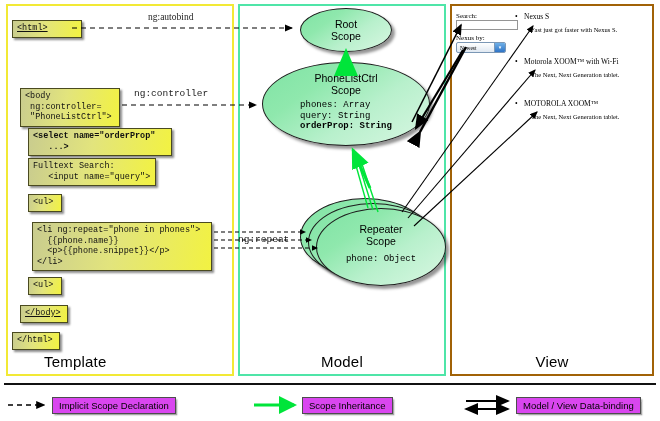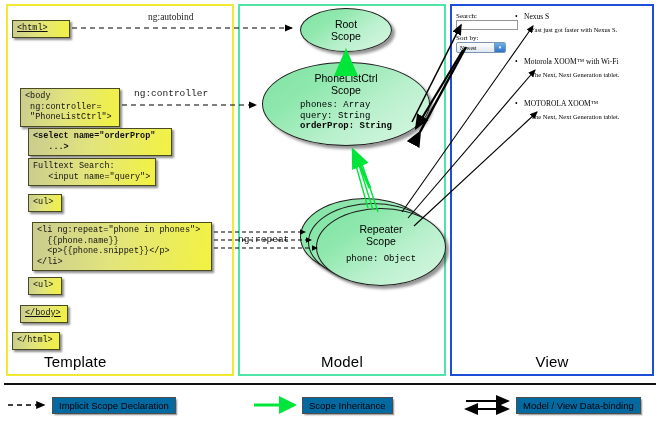--- a/index.html
+++ b/index.html
@@ -15,21 +15,21 @@
     font-family: "Liberation Sans", sans-serif;
     overflow: hidden;
   }
   .panel {
     position: absolute;
     background: #ffffff;
     box-sizing: border-box;
   }
   #panel-template { left: 6px;   top: 4px; width: 228px; height: 372px; border: 2px solid #f2e935; }
   #panel-model    { left: 238px; top: 4px; width: 208px; height: 372px; border: 2px solid #4fe5a8; }
-  #panel-view     { left: 450px; top: 4px; width: 204px; height: 372px; border: 2px solid #1d4ed8; }
+  #panel-view     { left: 450px; top: 4px; width: 204px; height: 372px; border: 2px solid #a16207; }
 
   .panel-title {
     position: absolute;
     bottom: 4px;
     left: 0; right: 0;
     text-align: center;
     font-size: 15px;
     color: #000;
     letter-spacing: 0.2px;
   }
@@ -44,21 +44,21 @@
     font-size: 8.5px;
     line-height: 10.5px;
     color: #111;
     padding: 2px 4px 3px 4px;
     white-space: pre;
     box-shadow: 2px 2px 2px rgba(0,0,0,0.45);
     box-sizing: border-box;
   }
   .codebox.bold { font-weight: bold; }
 
-  #box-html     { left: 12px;  top: 20px;  width: 58px; text-decoration: underline;  }
+  #box-html     { left: 12px;  top: 20px;  width: 70px; text-decoration: underline;  }
   #box-body     { left: 20px;  top: 88px;  width: 100px; }
   #box-select   { left: 28px;  top: 128px; width: 144px; }
   #box-search   { left: 28px;  top: 158px; width: 128px; }
   #box-ul1      { left: 28px;  top: 194px; width: 34px;  }
   #box-li       { left: 32px;  top: 222px; width: 180px; }
   #box-ul2      { left: 28px;  top: 277px; width: 34px;  }
   #box-bodyend  { left: 20px;  top: 305px; width: 48px; text-decoration: underline;  }
   #box-htmlend  { left: 12px;  top: 332px; width: 48px;  }
 
   
@@ -154,21 +154,21 @@
 
   
   #legend-rule {
     position: absolute; left: 4px; top: 383px; width: 652px; height: 0;
     border-top: 2px solid #111;
   }
   #legend { position: absolute; left: 0; top: 390px; width: 660px; height: 31px; }
   .legend-box {
     position: absolute;
     border: 1px solid #4d4d4d;
-    background: #0369a1;
+    background: #d946ef;
     font-family: "Liberation Sans", sans-serif;
     font-size: 9.5px;
     color: #000;
     padding: 2px 6px;
     box-shadow: 1.5px 1.5px 1.5px rgba(0,0,0,0.35);
     white-space: nowrap;
   }
   #legend-box-1 { left: 52px;  top: 7px; }
   #legend-box-2 { left: 302px; top: 7px; }
   #legend-box-3 { left: 516px; top: 7px; }
@@ -228,21 +228,21 @@
       <div>phone: Object</div>
     </div>
   </div>
 
   <div class="panel" id="panel-view">
     <div class="panel-title">View</div>
   </div>
 
   <div class="view-label" id="view-search-label">Search:</div>
   <div id="view-search-input" title=""></div>
-  <div class="view-label" id="view-sort-label">Sort by:</div>
+  <div class="view-label" id="view-sort-label">Nexus by:</div>
   <div id="view-sort-select">
     <span>Newest</span>
     <span class="arrowbtn">▾</span>
   </div>
 
   <div class="phone-item phone-name" id="phone0-name">Nexus S</div>
   <div class="phone-item phone-snip" id="phone0-snip">Fast just got faster with Nexus S.</div>
   <div class="phone-item phone-name" id="phone1-name">Motorola XOOM™ with Wi-Fi</div>
   <div class="phone-item phone-snip" id="phone1-snip">The Next, Next Generation tablet.</div>
   <div class="phone-item phone-name" id="phone2-name">MOTOROLA XOOM™</div>

